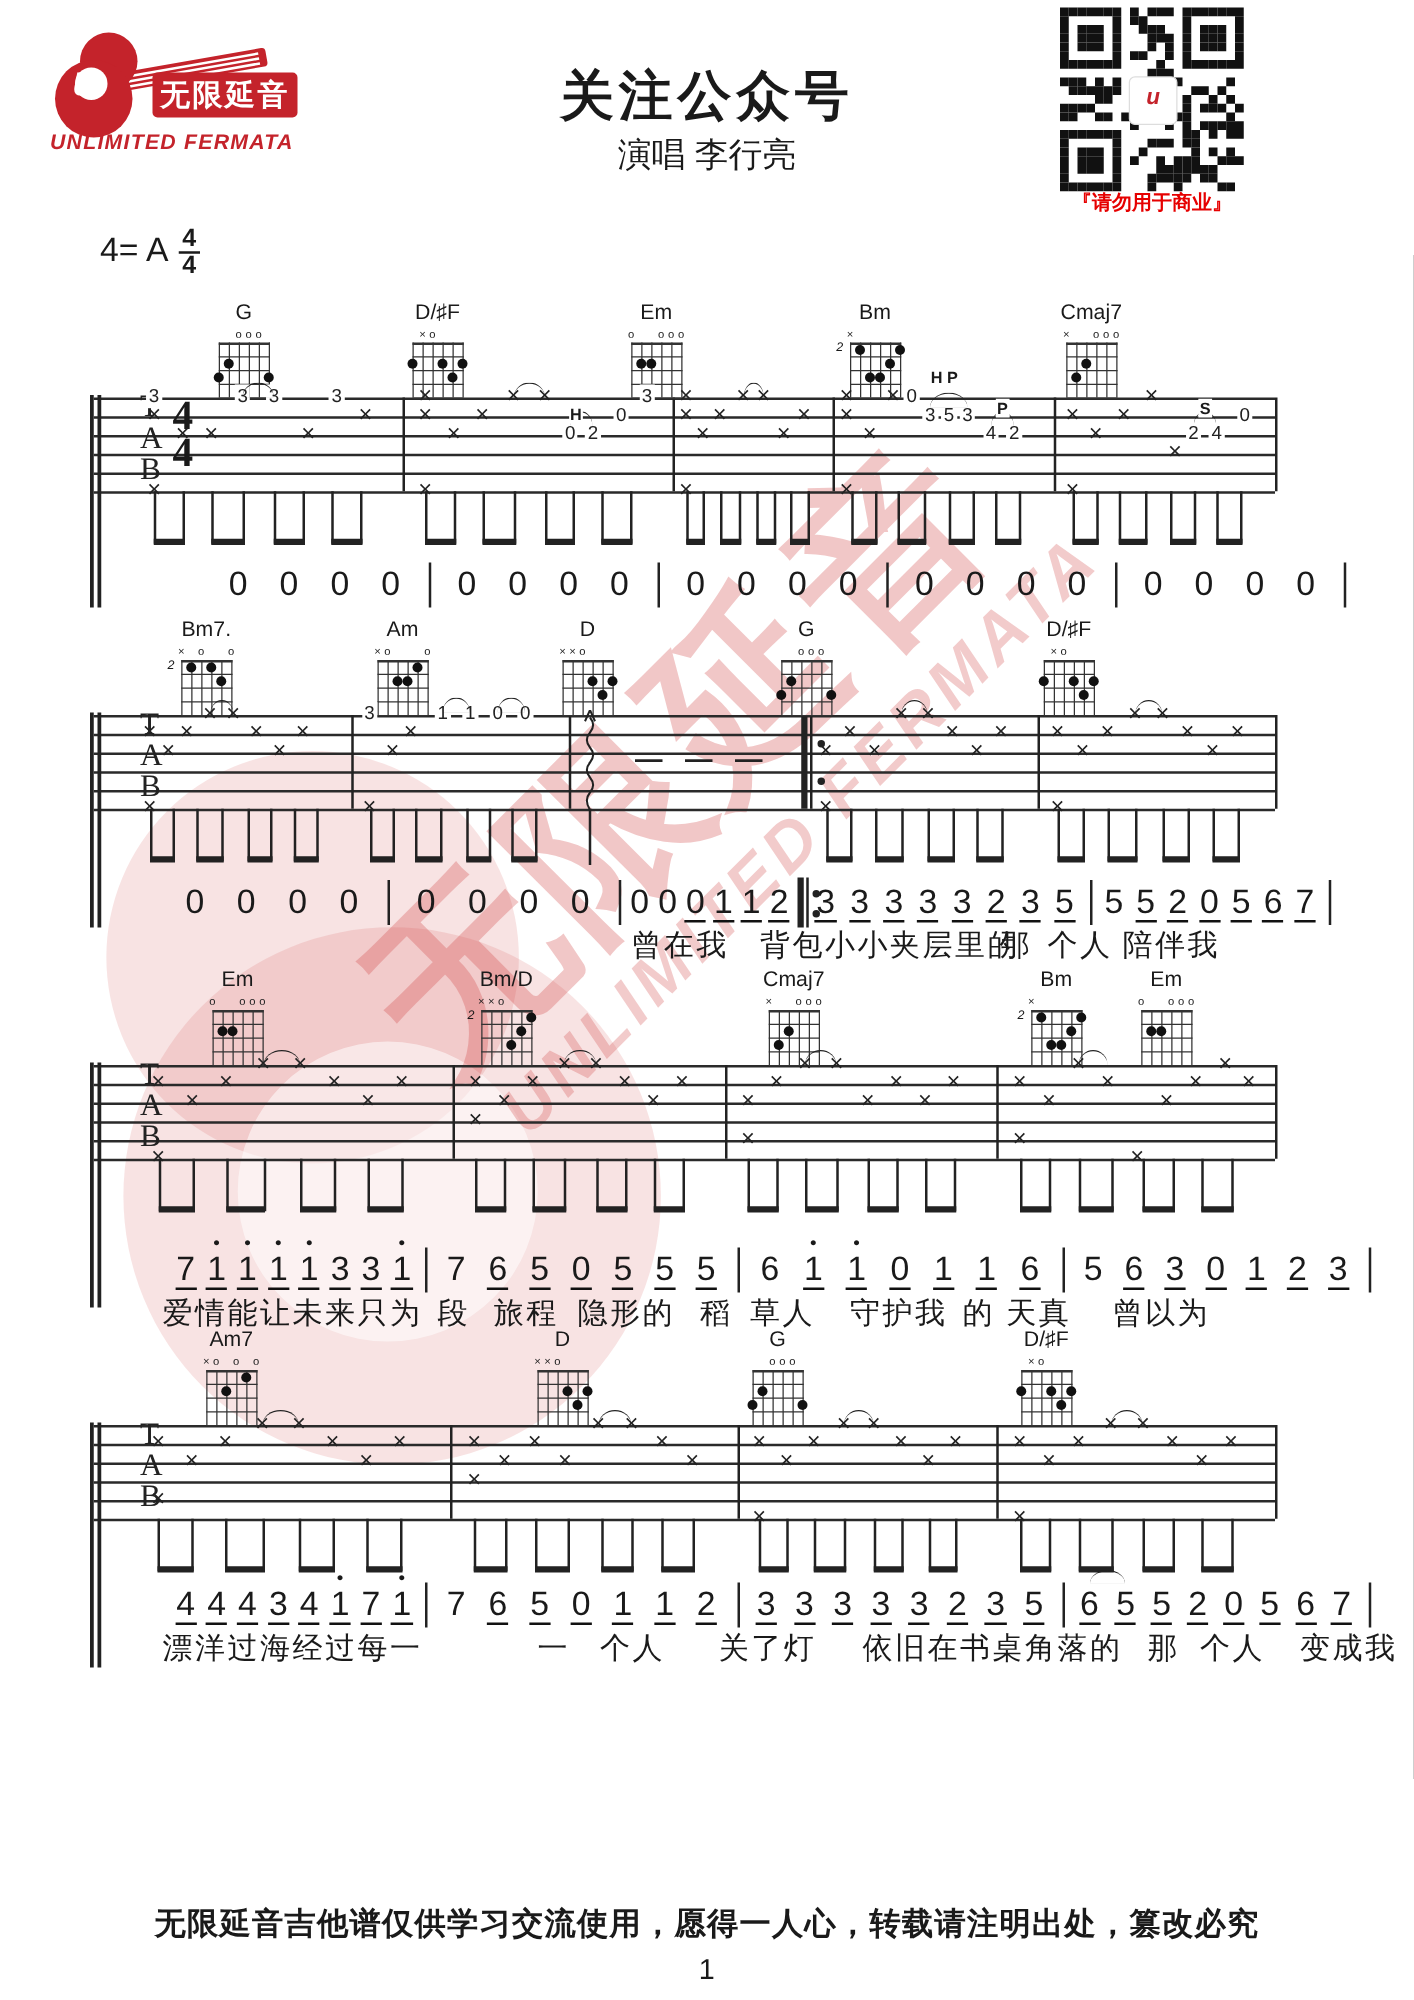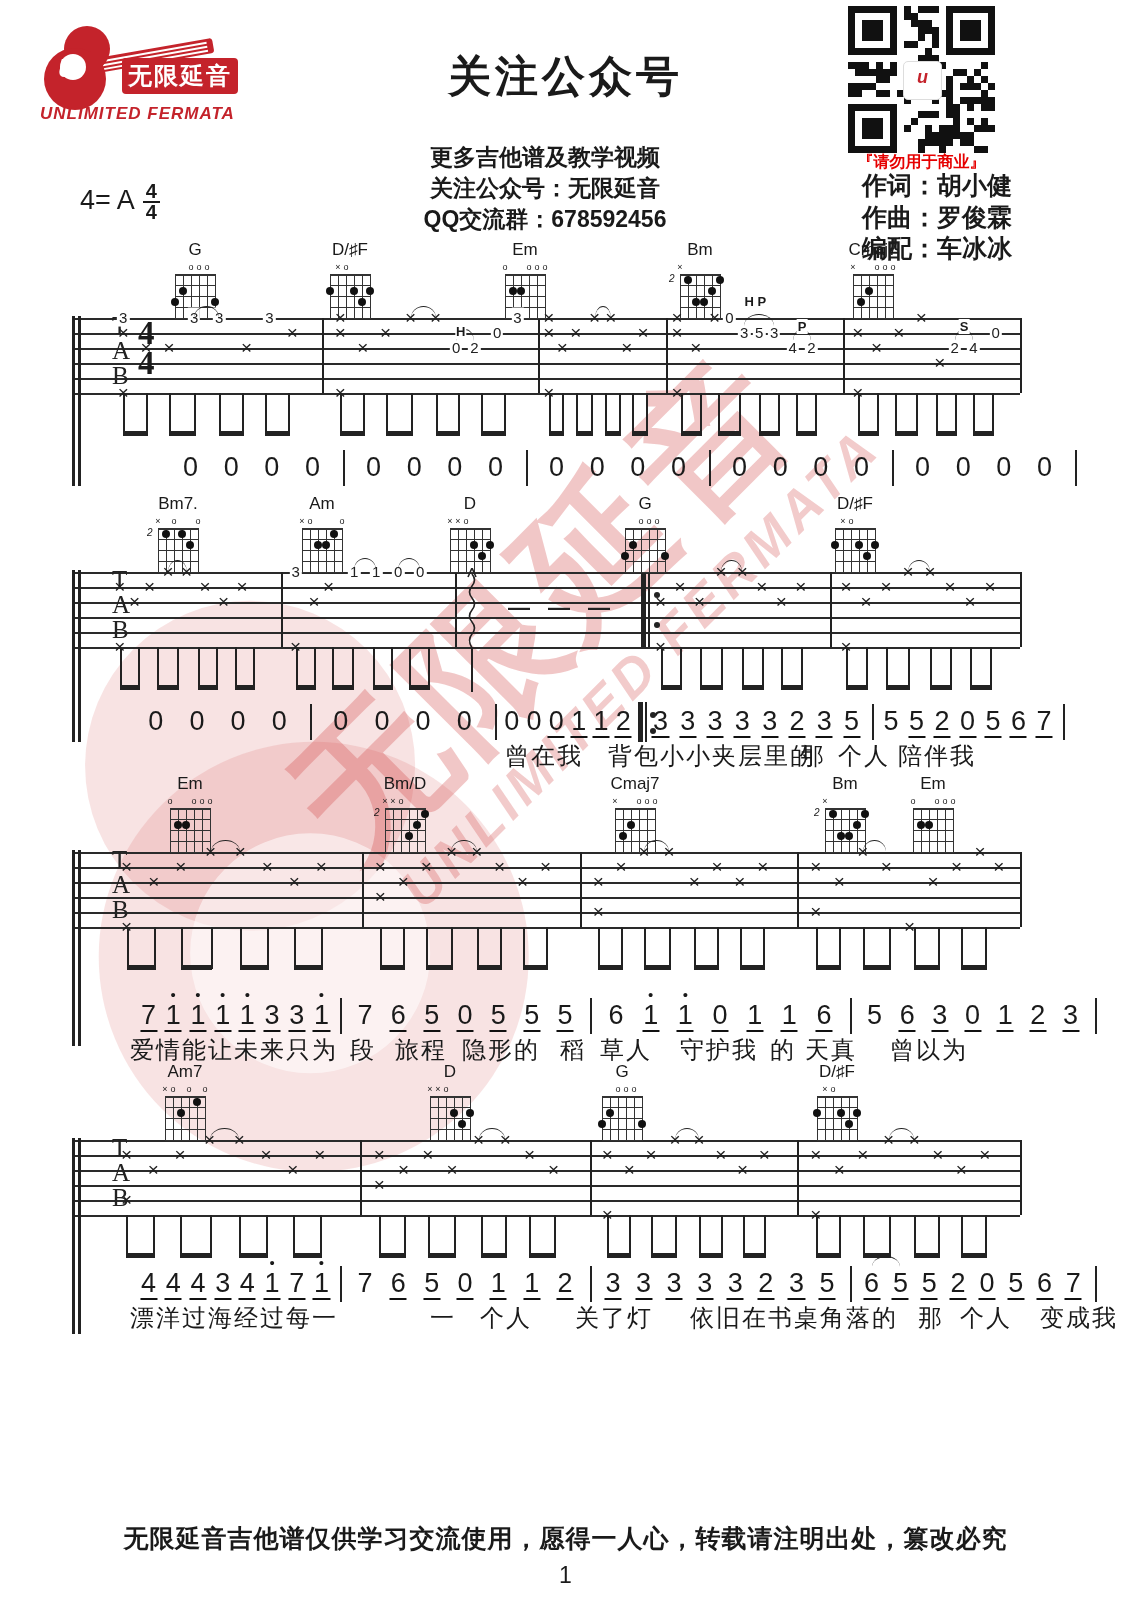--- a/index.html
+++ b/index.html
@@ -114,25 +114,21 @@
         </div>
       <div class="lg-top"></div>
       <div class="lg-body"></div>
       <div class="lg-hole"></div>
       <div class="lg-w">u</div>
       <div class="lg-cn">无限延音</div>
       <div class="lg-en">UNLIMITED FERMATA</div>
     </div>
 
     <div class="title">关注公众号</div>
-    <div class="promo">
-      <div>更多吉他谱及教学视频</div>
-      <div>关注公众号：无限延音</div>
-      <div>QQ交流群：678592456</div>
-    </div>
+    <div class="subtitle">演唱 李行亮</div>
 
     <div class="keyline">
       <span>4= A</span><span class="frac"><b>4</b><i>4</i></span>
     </div>
 
     <div id="qr">
         <div class="qcell" style="left: 0px; top: 0px; width: 7px; height: 7px;"></div>
         <div class="qcell" style="left: 7px; top: 0px; width: 7px; height: 7px;"></div>
         <div class="qcell" style="left: 14px; top: 0px; width: 7px; height: 7px;"></div>
         <div class="qcell" style="left: 21px; top: 0px; width: 7px; height: 7px;"></div>
@@ -335,25 +331,20 @@
         <div class="qcell" style="left: 112px; top: 133px; width: 7px; height: 7px;"></div>
         <div class="qcell" style="left: 119px; top: 133px; width: 7px; height: 7px;"></div>
         <div class="qcell" style="left: 70px; top: 140px; width: 7px; height: 7px;"></div>
         <div class="qcell" style="left: 91px; top: 140px; width: 7px; height: 7px;"></div>
         <div class="qcell" style="left: 126px; top: 140px; width: 7px; height: 7px;"></div>
         <div class="qcell" style="left: 133px; top: 140px; width: 7px; height: 7px;"></div>
         <div class="qlogo"><b>u</b></div>
       </div>
     <div class="qr-caption">『请勿用于商业』</div>
 
-    <div class="credits">
-      <div>作词：胡小健</div>
-      <div>作曲：罗俊霖</div>
-      <div>编配：车冰冰</div>
-    </div>
 
     <div id="tab-area">
         <div class="system" style="top: 318px; height: 260px;">
           <div class="sline" style="left: 75px; width: 945px; top: 0px;"></div>
           <div class="sline" style="left: 75px; width: 945px; top: 15px;"></div>
           <div class="sline" style="left: 75px; width: 945px; top: 30px;"></div>
           <div class="sline" style="left: 75px; width: 945px; top: 45px;"></div>
           <div class="sline" style="left: 75px; width: 945px; top: 60px;"></div>
           <div class="sline" style="left: 75px; width: 945px; top: 75px;"></div>
           <div class="bracket" style="left: 72px; top: -2px; height: 170px;"></div>
@@ -614,21 +605,21 @@
           <div class="tabletter" style="left: 112px; top: 19px;">A</div>
           <div class="tabletter" style="left: 112px; top: 44px;">B</div>
           <div class="bar" style="left: 281px; height: 75px;"></div>
           <div class="bar" style="left: 455px; height: 75px;"></div>
           <div class="rbar" style="left: 641px; width: 5px; height: 75px;"></div>
           <div class="rbar" style="left: 648px; width: 2px; height: 75px;"></div>
           <div class="rdot" style="left: 654px; top: 20px;"></div>
           <div class="rdot" style="left: 654px; top: 50px;"></div>
           <div class="bar" style="left: 830px; height: 75px;"></div>
           <div class="bar" style="left: 1020px; height: 75px;"></div>
-          <div class="chord" style="left: 148px; top: -78px; text-align: center;">
+          <div class="chord" style="left: 135px; top: -78px; text-align: center;">
             <div class="chord-name">Bm7.</div>
             <div class="cgrid">
               <div class="cv" style="left: 0px;"></div>
               <div class="cv" style="left: 8px;"></div>
               <div class="cv" style="left: 16px;"></div>
               <div class="cv" style="left: 24px;"></div>
               <div class="cv" style="left: 32px;"></div>
               <div class="cv" style="left: 40px;"></div>
               <div class="ch" style="top: 0px; height: 2px;"></div>
               <div class="ch" style="top: 11px;"></div>

